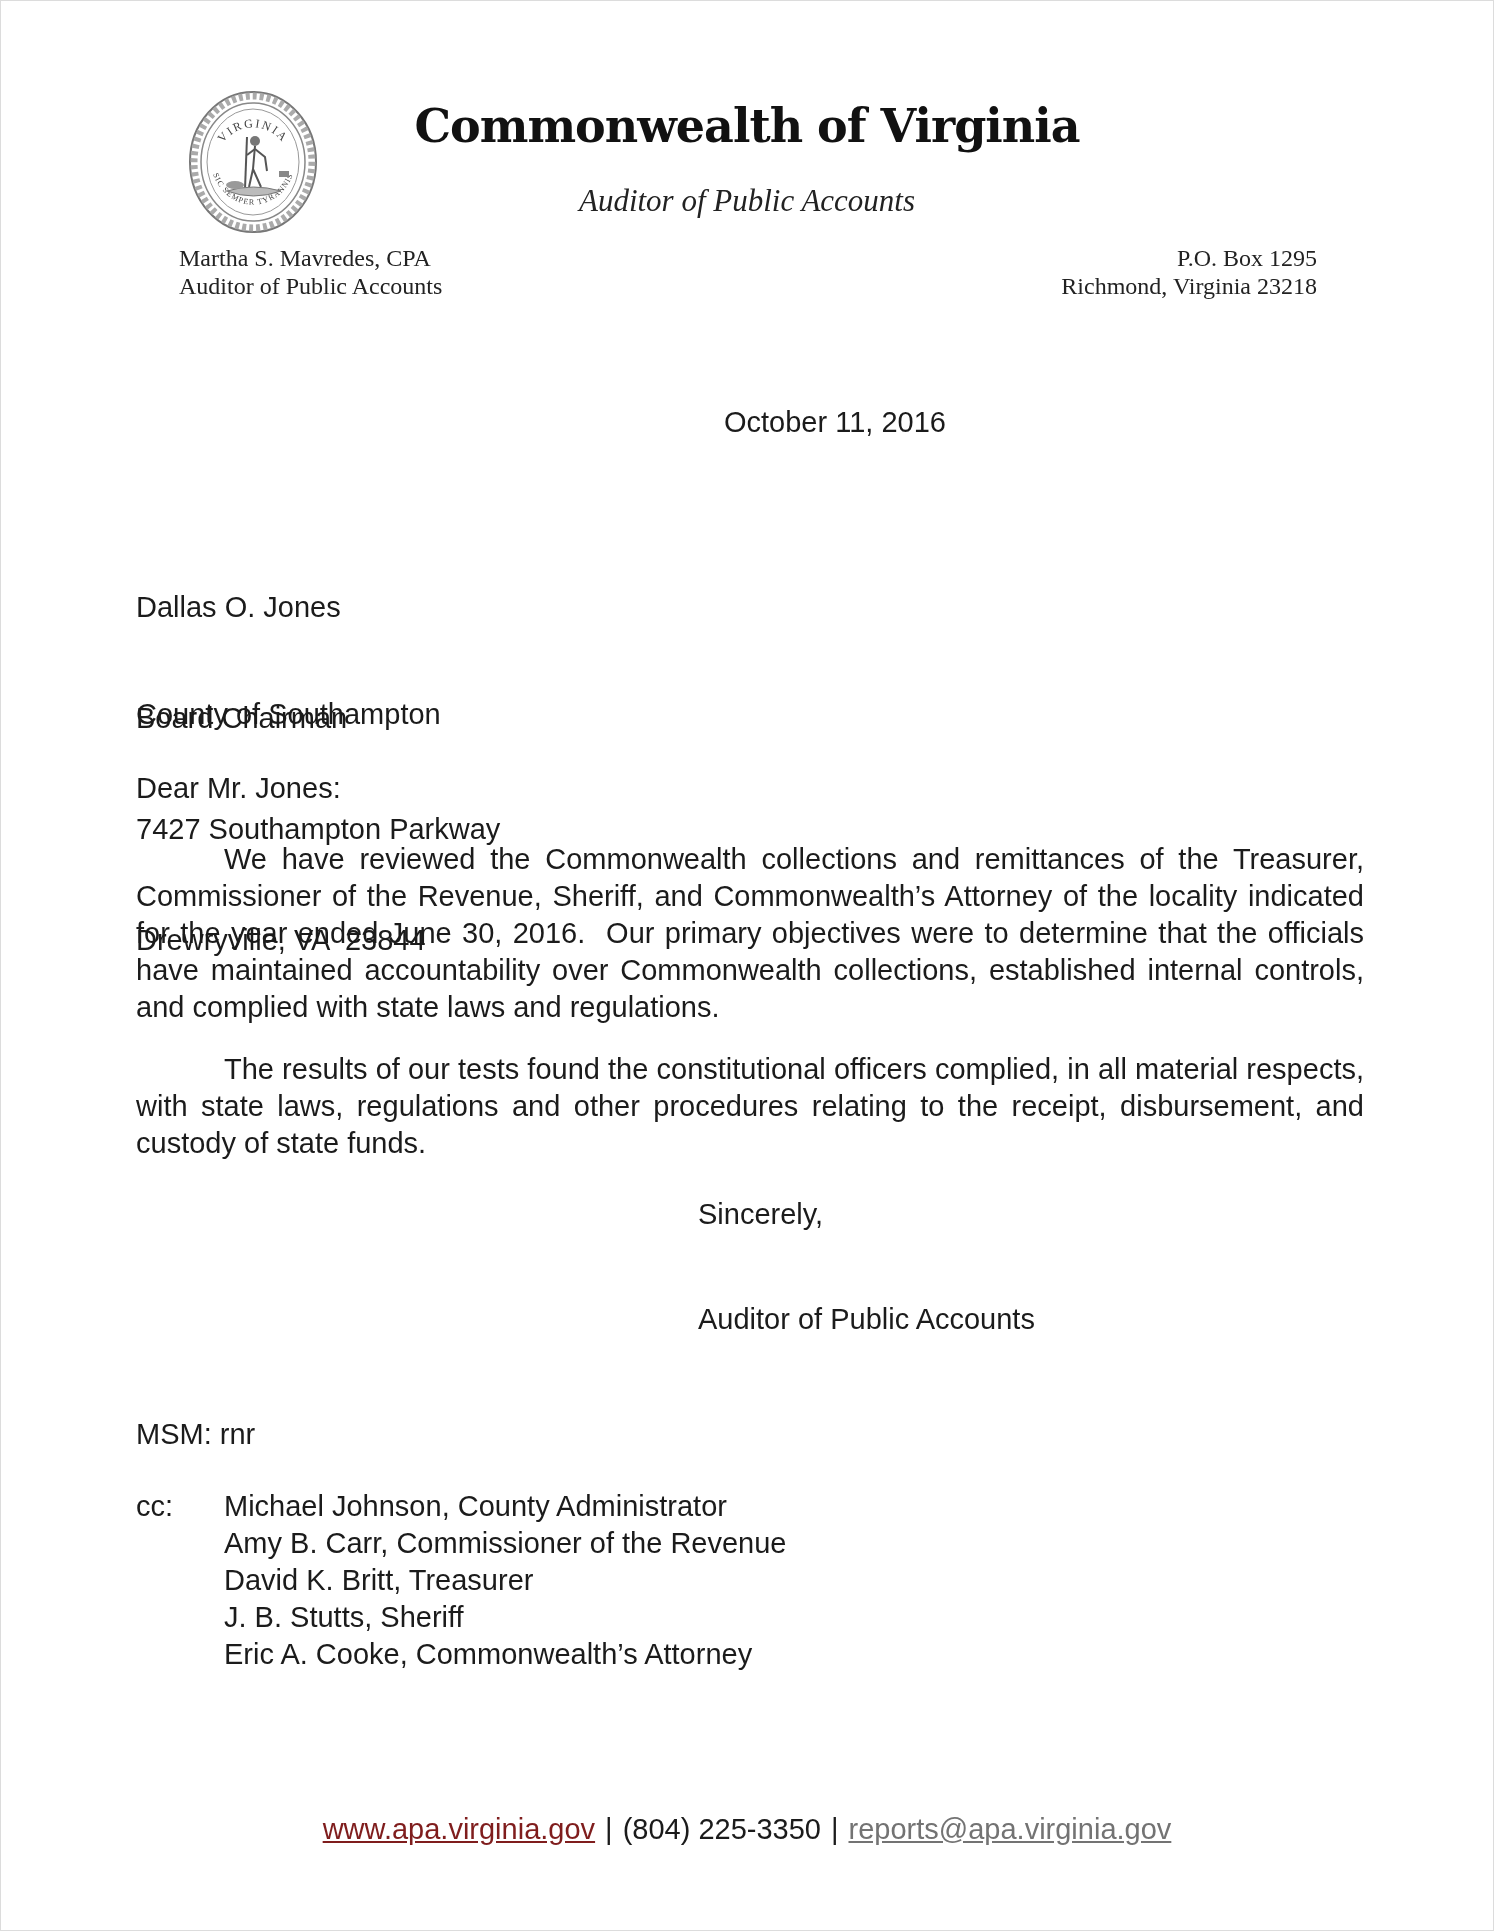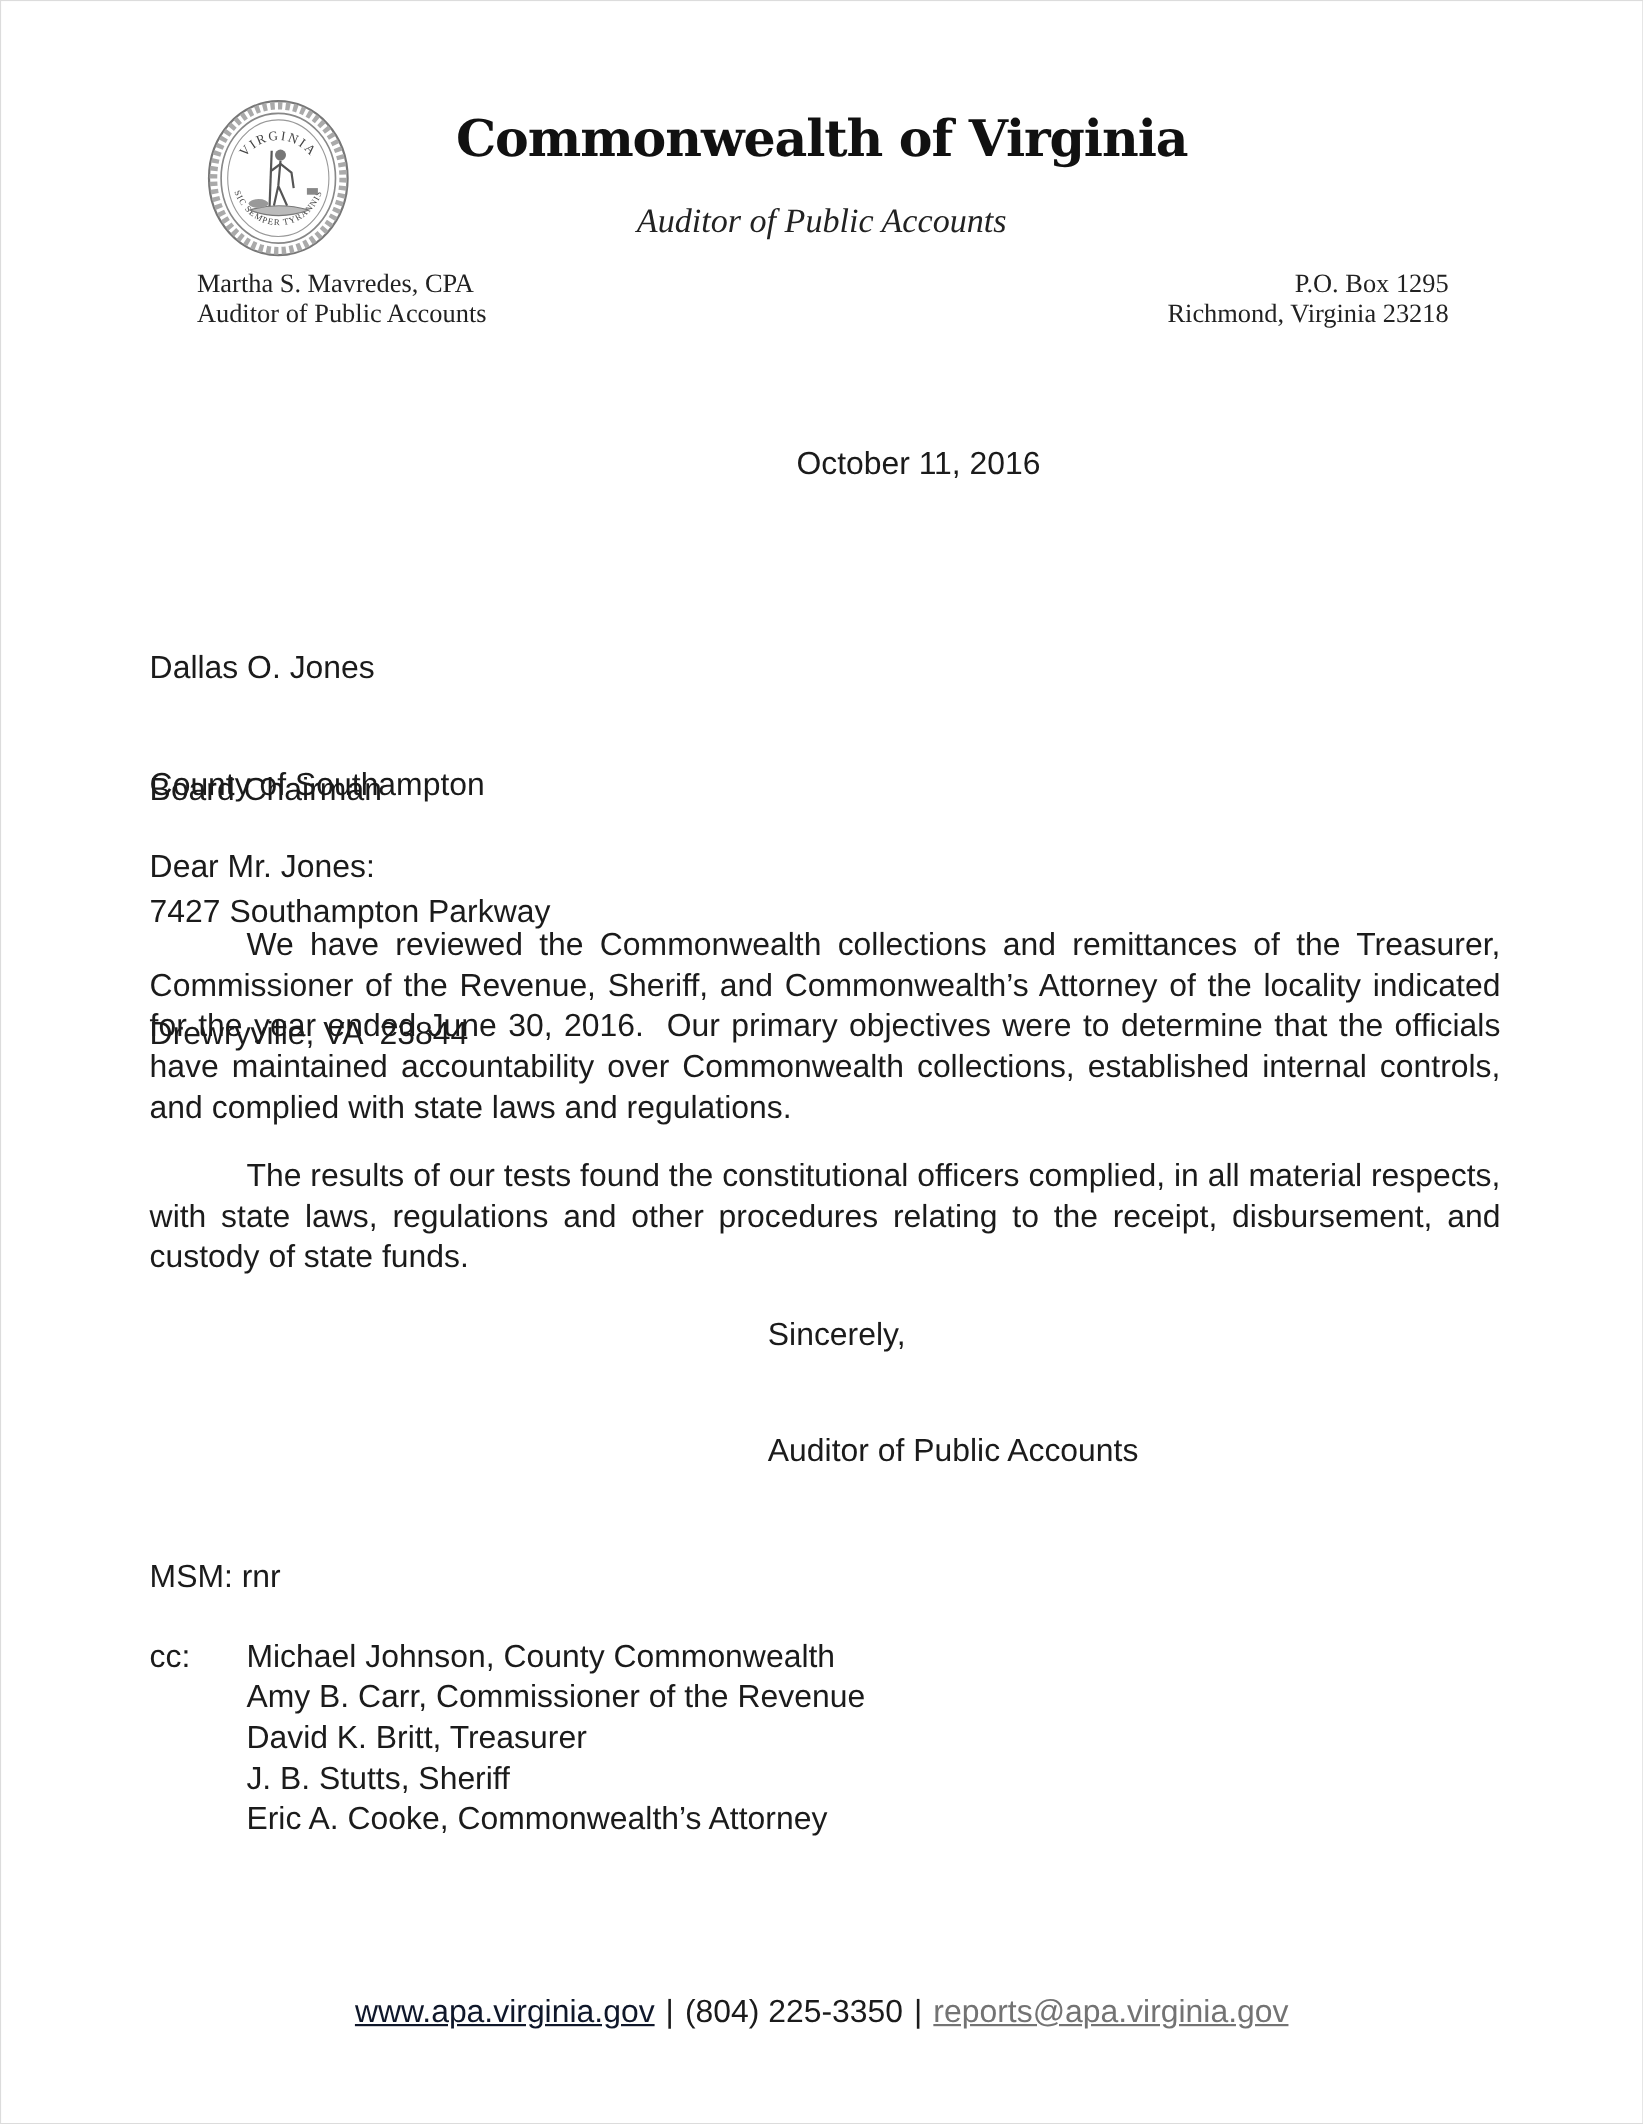--- a/index.html
+++ b/index.html
@@ -145,25 +145,25 @@
   <div class="abs body-text para para2 pre">The results of our tests found the constitutional officers complied, in all material respects, with state laws, regulations and other procedures relating to the receipt, disbursement, and custody of state funds.</div>
 
   <div class="abs body-text closing">Sincerely,</div>
   <div class="abs body-text signer">Auditor of Public Accounts</div>
 
   <div class="abs body-text refline">MSM: rnr</div>
 
   <div class="abs body-text ccblock">
     <div class="cc-label">cc:</div>
     <div class="cc-list">
-      <div>Michael Johnson, County Commonwealth</div>
+      <div>Michael Johnson, County Administrator</div>
       <div>Amy B. Carr, Commissioner of the Revenue</div>
       <div>David K. Britt, Treasurer</div>
       <div>J. B. Stutts, Sheriff</div>
       <div>Eric A. Cooke, Commonwealth’s Attorney</div>
     </div>
   </div>
 
   <div class="abs footer">
-    <a class="link" style="color: #0f172a; text-align: center;">www.apa.virginia.gov</a><span class="sep">|</span><span>(804) 225-3350</span><span class="sep">|</span><a class="link" style="color: #737373;">reports@apa.virginia.gov</a>
+    <a class="link" style="color: #7f1d1d; text-align: center;">www.apa.virginia.gov</a><span class="sep">|</span><span>(804) 225-3350</span><span class="sep">|</span><a class="link" style="color: #737373;">reports@apa.virginia.gov</a>
   </div>
 
 </div>
 
 </body></html>

